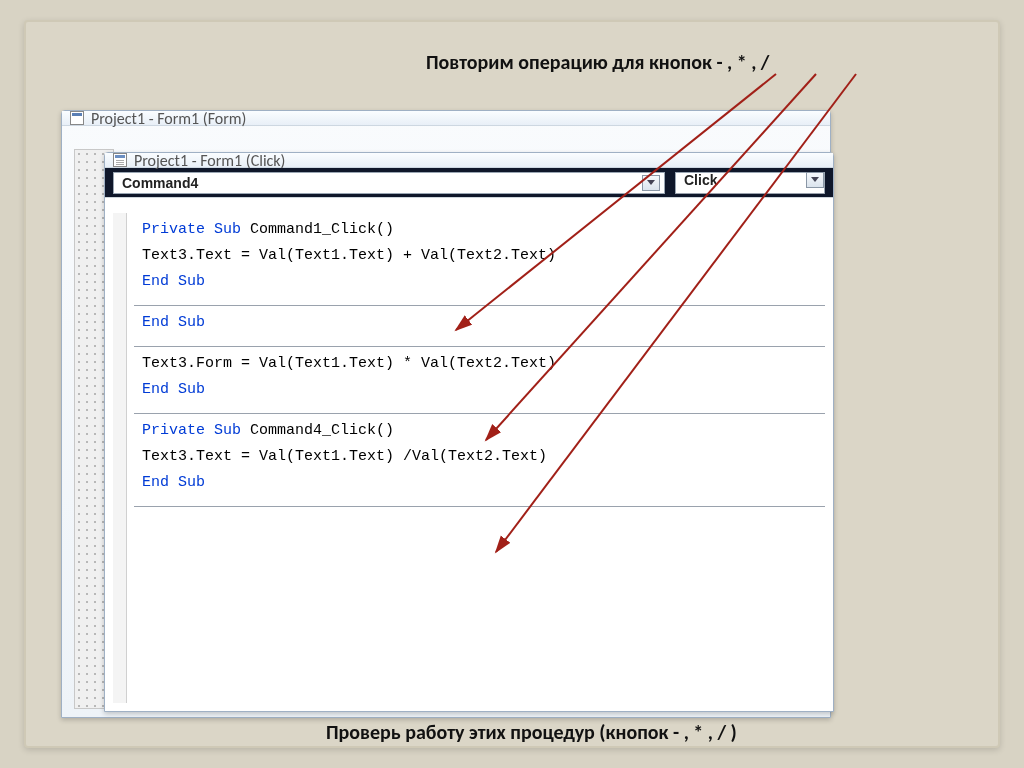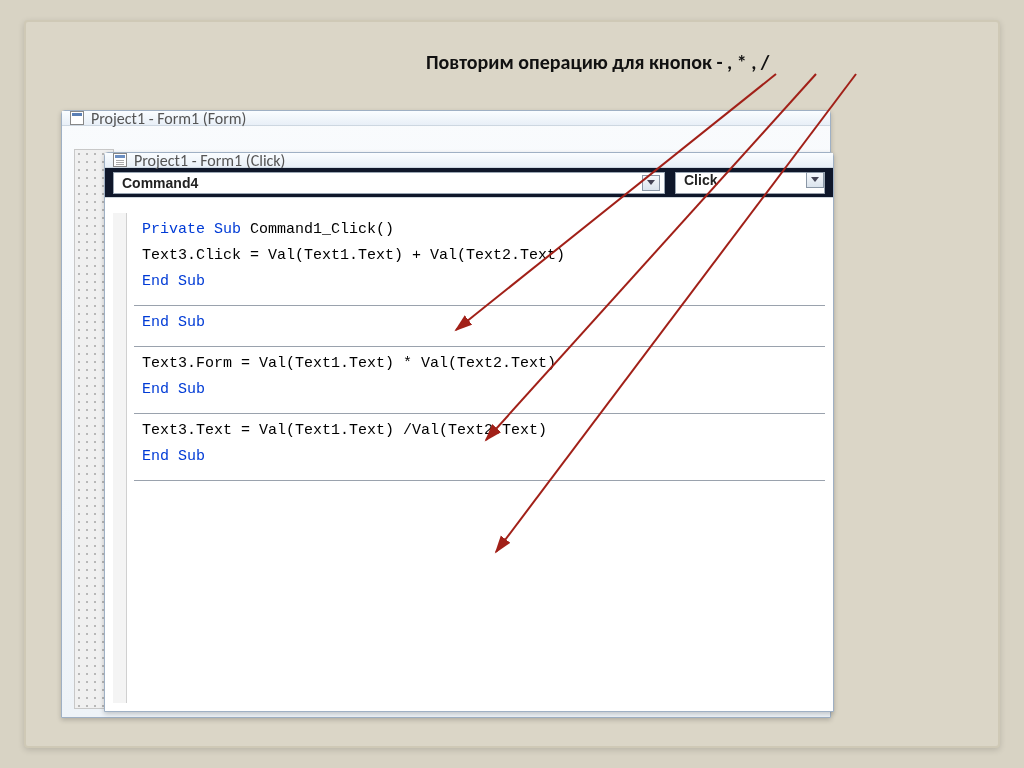--- a/index.html
+++ b/index.html
@@ -196,40 +196,45 @@
 
     <div class="code-area">
       <div class="gutter"></div>
       <div class="code-body">
         <div class="proc">
           <div>
             <span class="kw">Private</span>
             <span> </span><span class="kw">Sub</span>
             <span> </span><span>Command1_Click()</span>
           </div>
-          <div>Text3.Click = Val(Text1.Text) + Val(Text2.Text)</div>
+          <div>Text3.Text = Val(Text1.Text) + Val(Text2.Text)</div>
           <div>
             <span class="kw">End</span>
             <span> </span><span class="kw">Sub</span>
           </div>
         </div>
         <div class="proc">
           <div>
             <span class="kw">End</span>
             <span> </span><span class="kw">Sub</span>
           </div>
         </div>
         <div class="proc">
           <div>Text3.Form = Val(Text1.Text) * Val(Text2.Text)</div>
           <div>
             <span class="kw">End</span>
             <span> </span><span class="kw">Sub</span>
           </div>
         </div>
         <div class="proc">
+          <div>
+            <span class="kw">Private</span>
+            <span> </span><span class="kw">Sub</span>
+            <span> </span><span>Command4_Click()</span>
+          </div>
           <div>Text3.Text = Val(Text1.Text) /Val(Text2.Text)</div>
           <div>
             <span class="kw">End</span>
             <span> </span><span class="kw">Sub</span>
           </div>
         </div>
       </div>
     </div>
   </div>
 
@@ -237,13 +242,14 @@
     <defs>
       <marker id="ah" markerWidth="10" markerHeight="10" refX="8" refY="3" orient="auto">
         <path d="M0,0 L9,3 L0,6 Z" fill="#a12018"></path>
       </marker>
     </defs>
     <line x1="750" y1="52" x2="430" y2="308" stroke="#a12018" stroke-width="2" marker-end="url(#ah)"></line>
     <line x1="790" y1="52" x2="460" y2="418" stroke="#a12018" stroke-width="2" marker-end="url(#ah)"></line>
     <line x1="830" y1="52" x2="470" y2="530" stroke="#a12018" stroke-width="2" marker-end="url(#ah)"></line>
   </svg>
 
+  <div class="heading-bottom">Проверь работу этих процедур (кнопок  - , * , / )</div>
 </div>
 
 </body></html>

